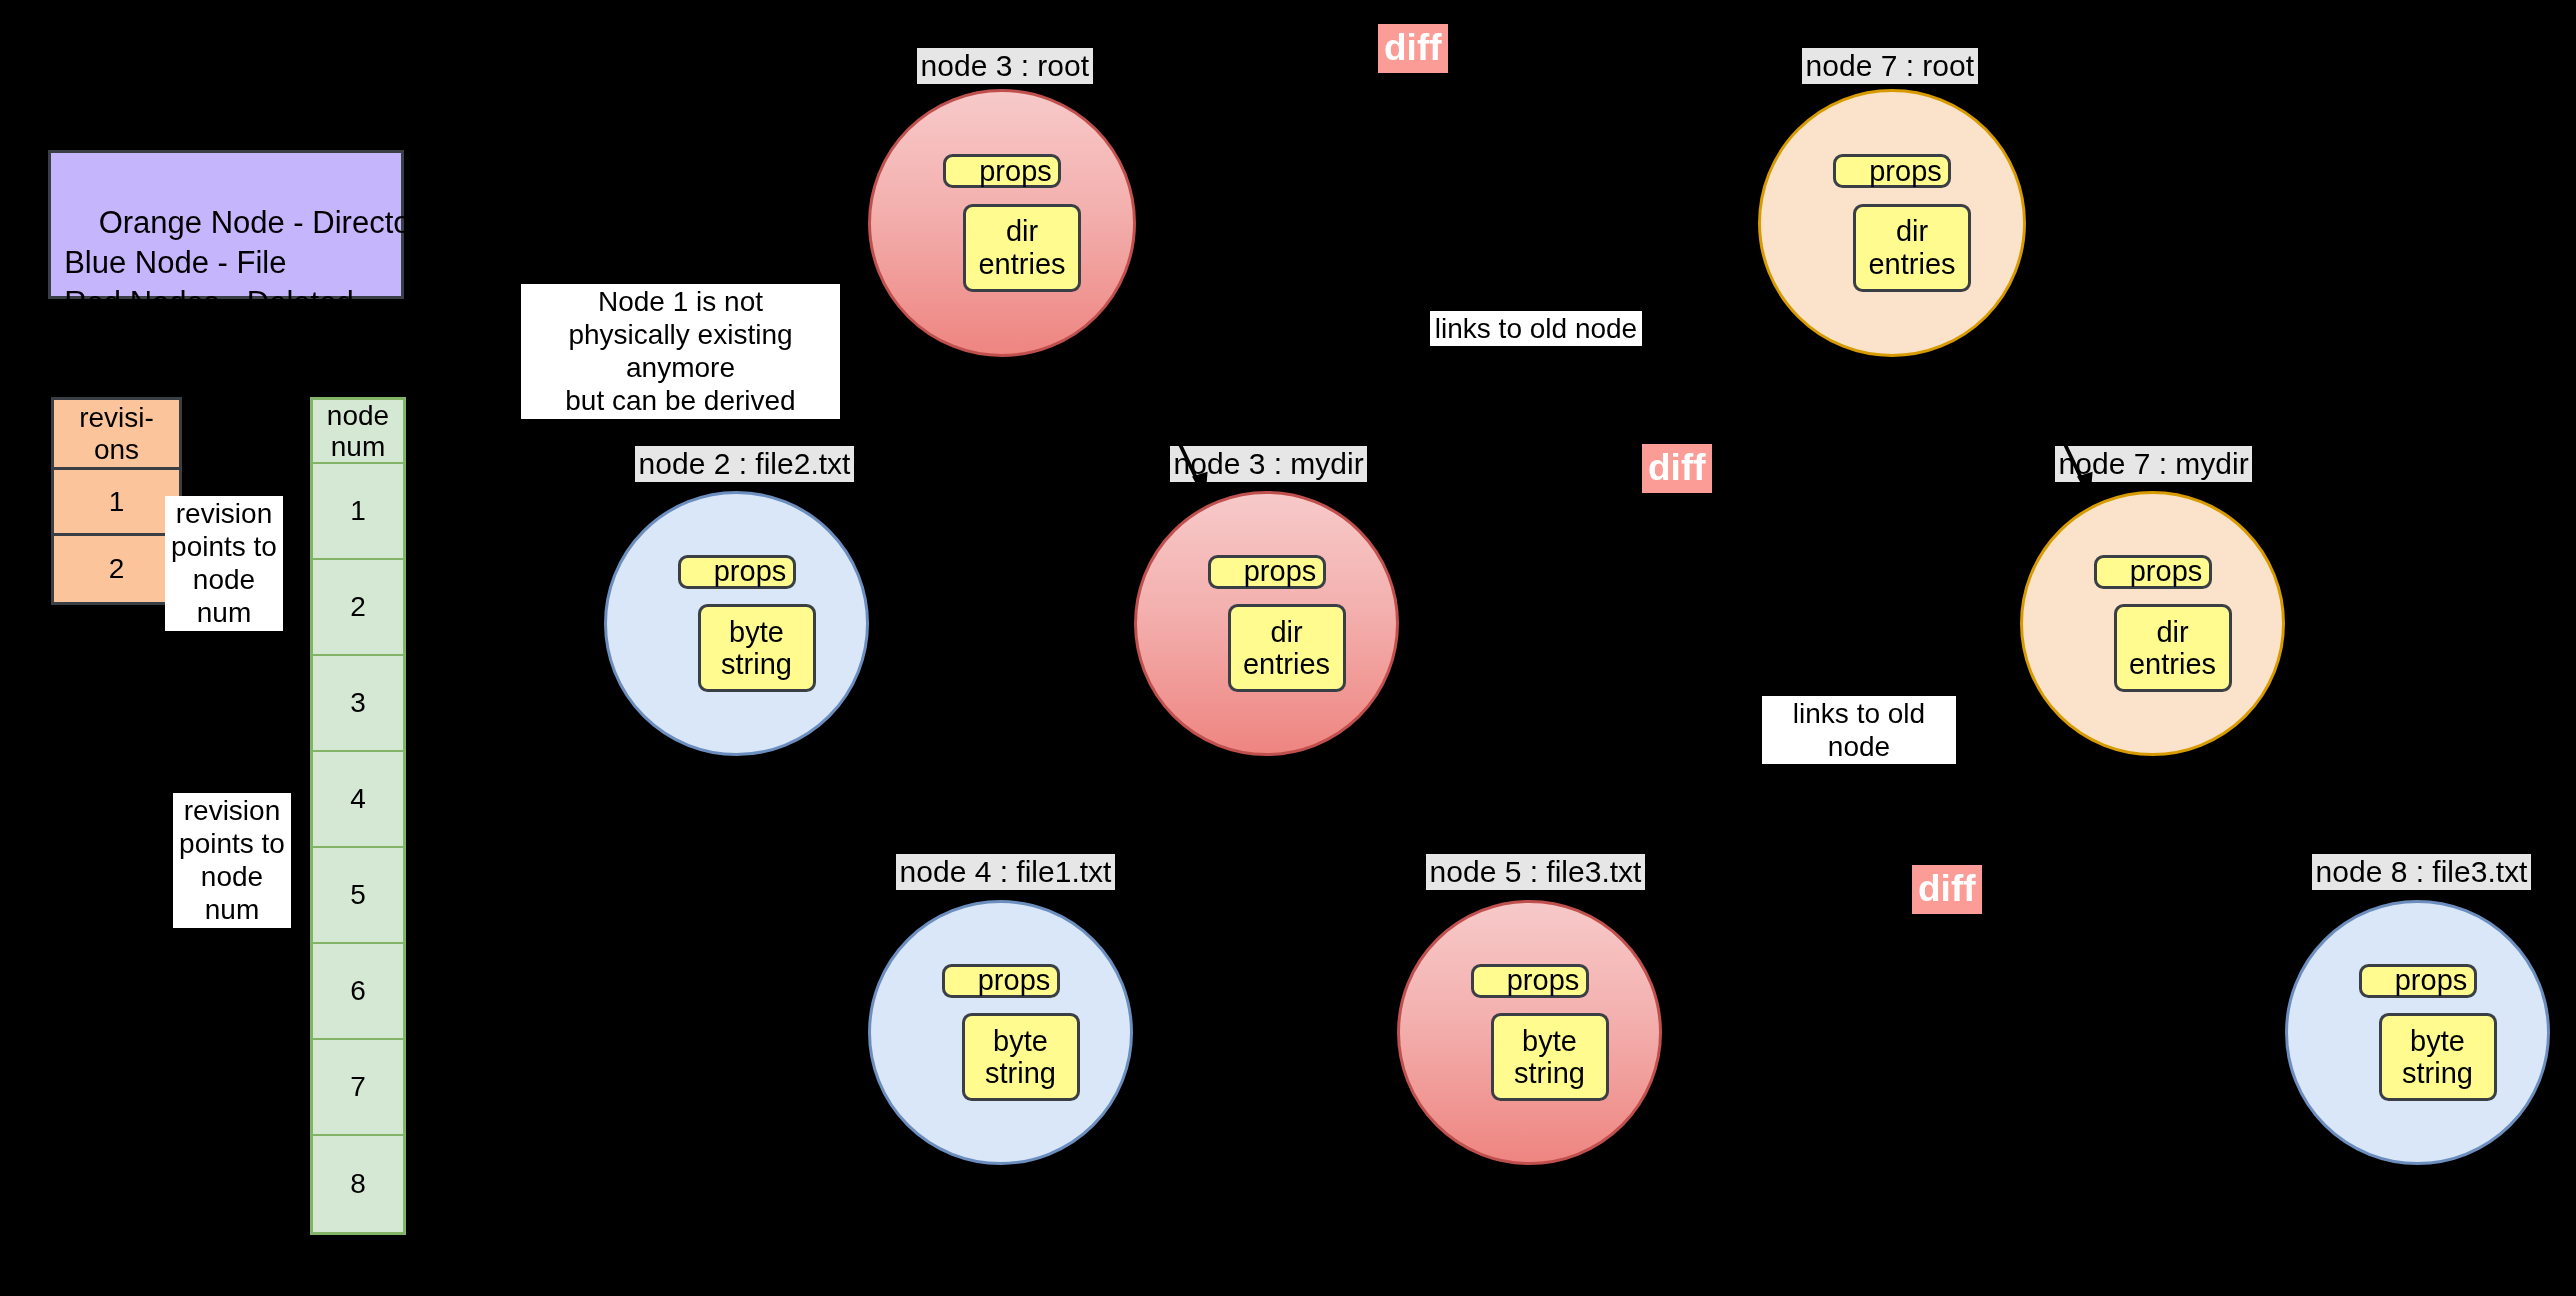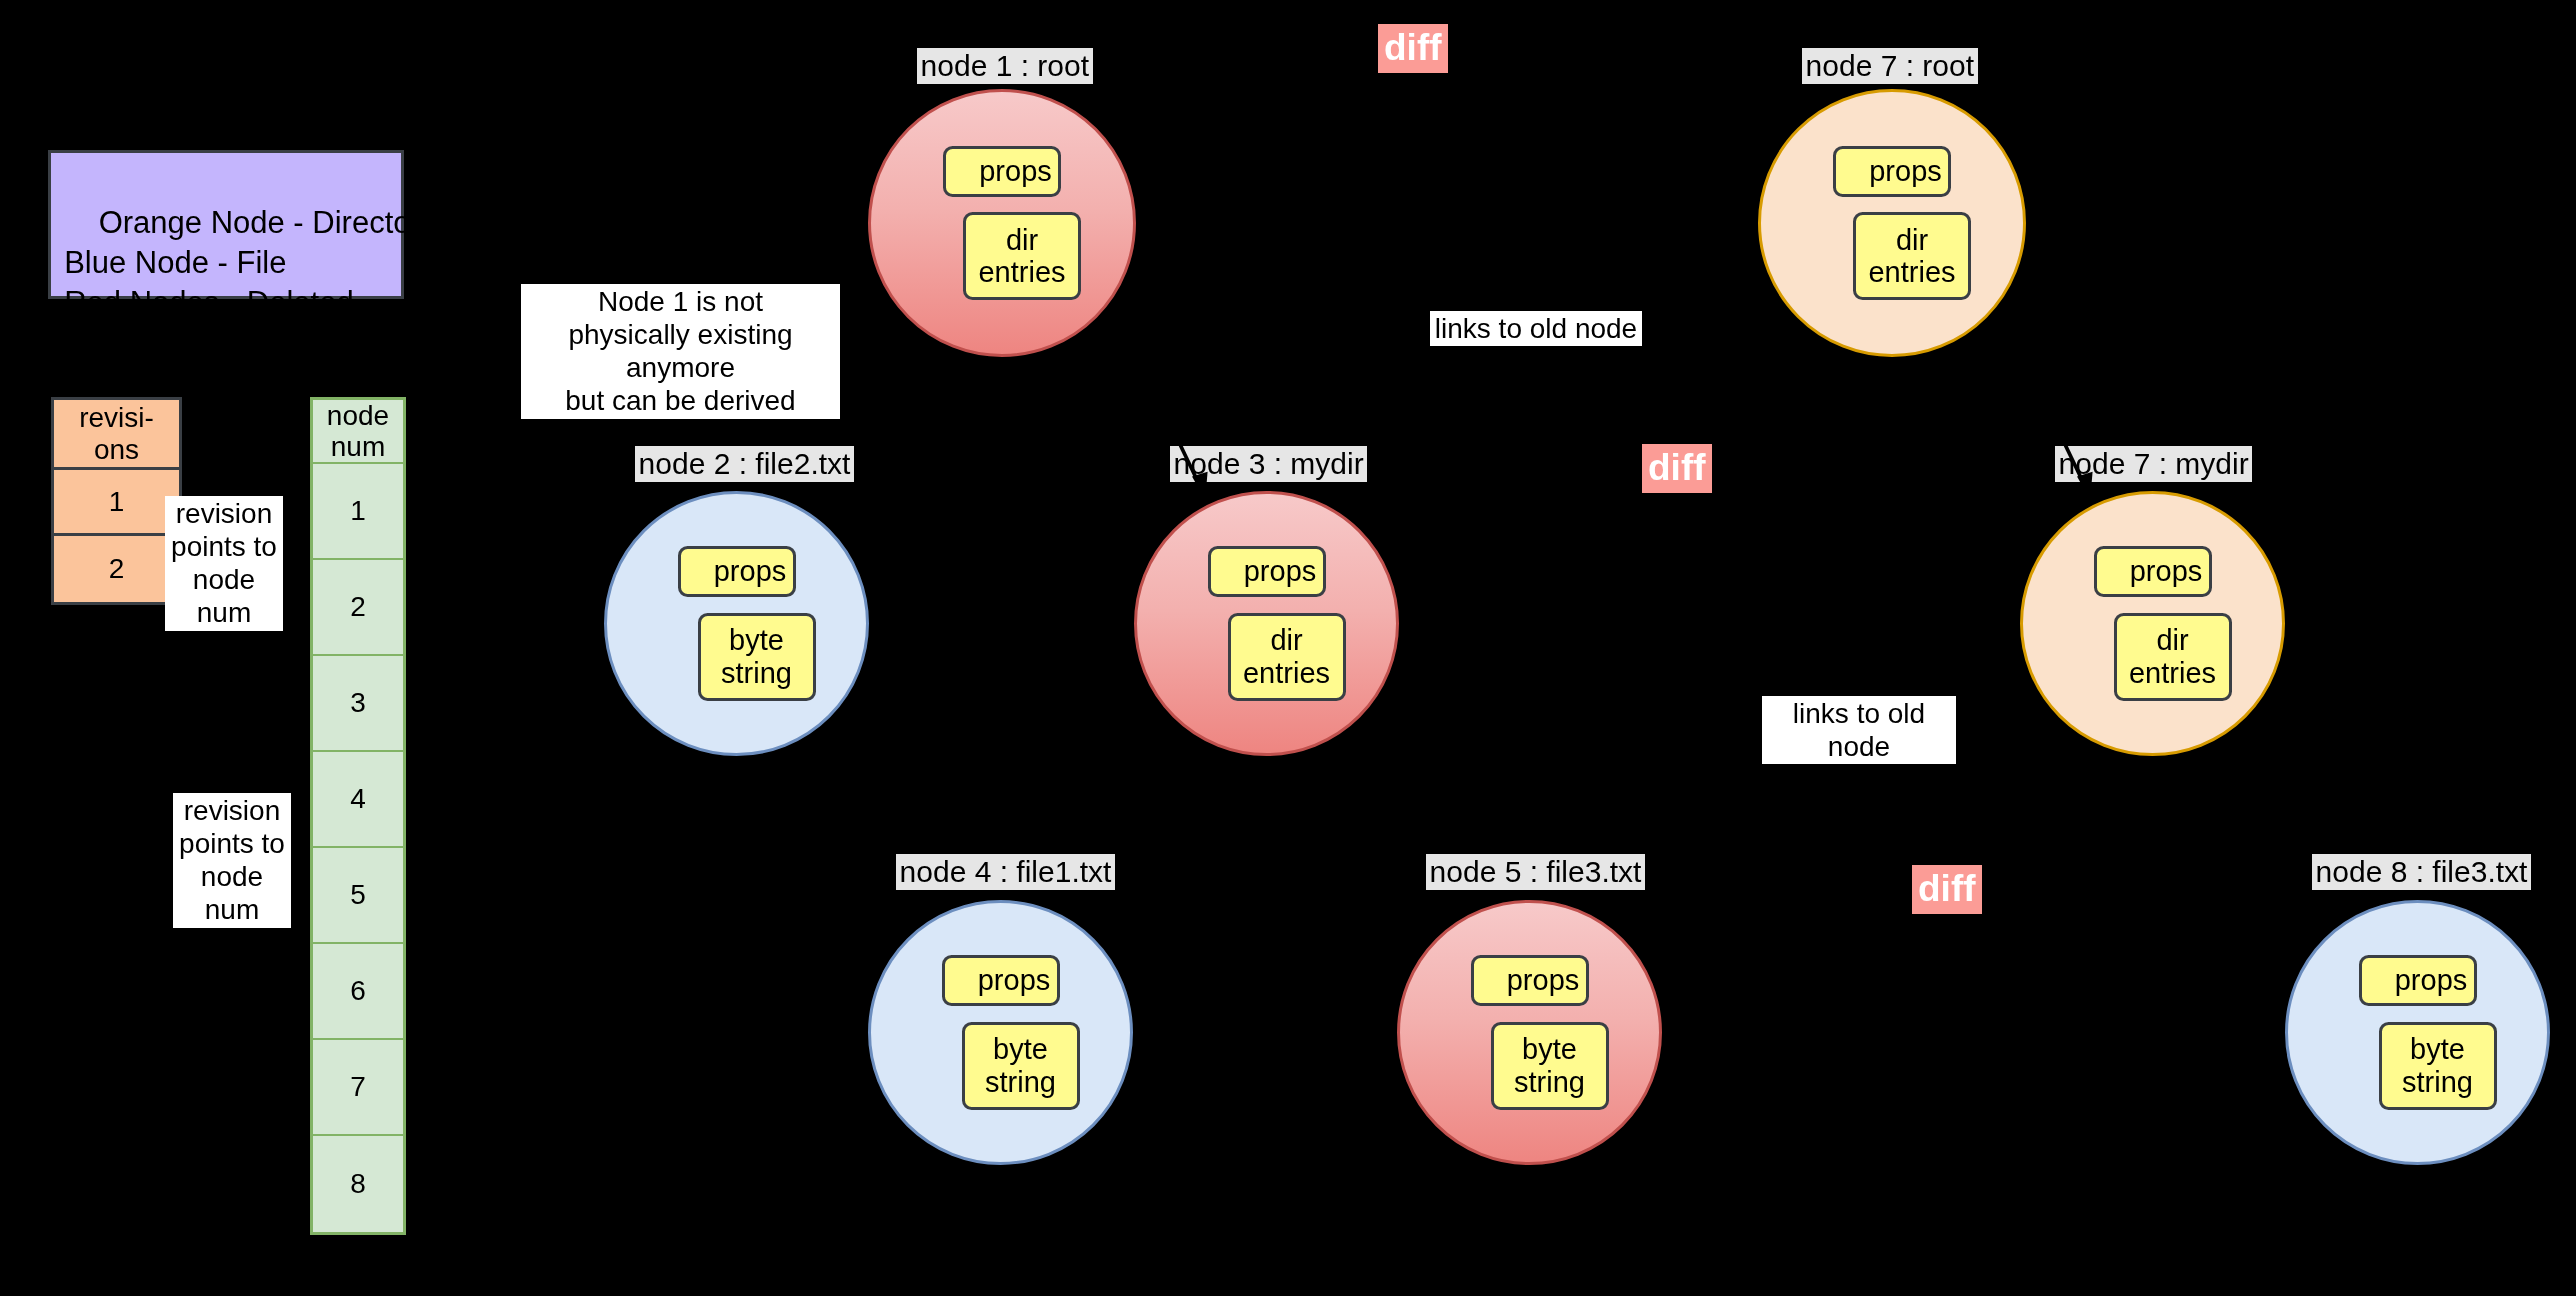--- a/index.html
+++ b/index.html
@@ -154,21 +154,21 @@
     color: #000000;
     font-size: 29px;
     line-height: 1.12;
     text-align: center;
     white-space: pre-line;
     display: flex;
     align-items: center;
     justify-content: center;
     box-sizing: border-box;
   }
-  .slot.one-line { width: 118px; height: 51px; padding-left: 27px; }
+  .slot.one-line { width: 118px; height: 34px; padding-left: 27px; }
   .slot.two-line { width: 118px; height: 88px; margin-left: 40px; }
   .slot-gap { height: 15.6px; }
 
   
   .stray-arrow { position: absolute; pointer-events: none; }
 </style>
 </head>
 <body>
 
 <div id="canvas">
@@ -214,21 +214,21 @@
   <div class="note" style="left:1430px; top:311px; width:212px;">links to old node</div>
 
   <div class="note" style="left:1762px; top:696px; width:194px;">links to old node</div>
 
   <div class="diff-badge" style="left:1378px; top:24px;">diff</div>
 
   <div class="diff-badge" style="left:1642px; top:444px;">diff</div>
 
   <div class="diff-badge" style="left:1912px; top:865px;">diff</div>
 
-  <div class="node-title" style="left:917px; top:48px;">node 1 : root</div>
+  <div class="node-title" style="left:917px; top:48px;">node 3 : root</div>
   <div class="node red" style="left:868px; top:89px; width:268px; height:268px;">
     <div class="slot one-line">props</div>
     <div class="slot-gap"></div>
     <div class="slot two-line">dir
 entries</div>
   </div>
 
   <div class="node-title" style="left:1802px; top:48px;">node 7 : root</div>
   <div class="node orange" style="left:1758px; top:89px; width:268px; height:268px;">
     <div class="slot one-line">props</div>

